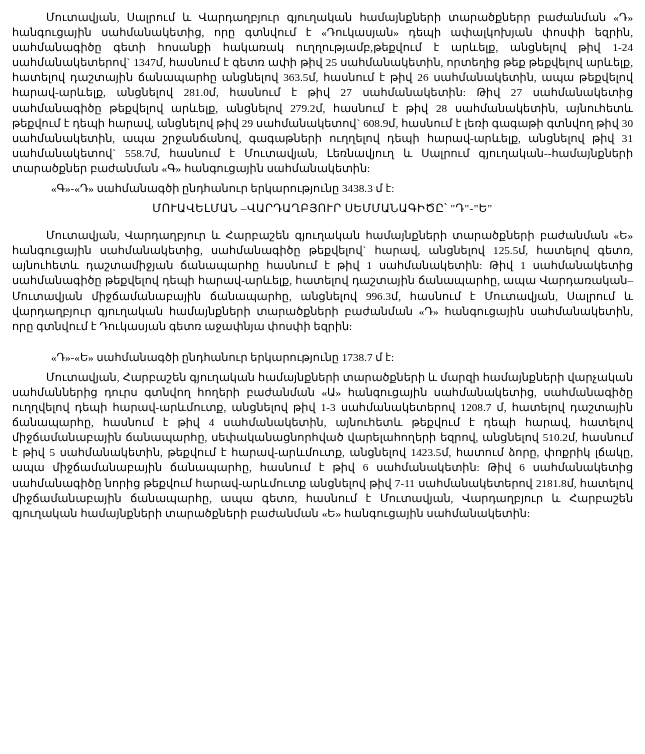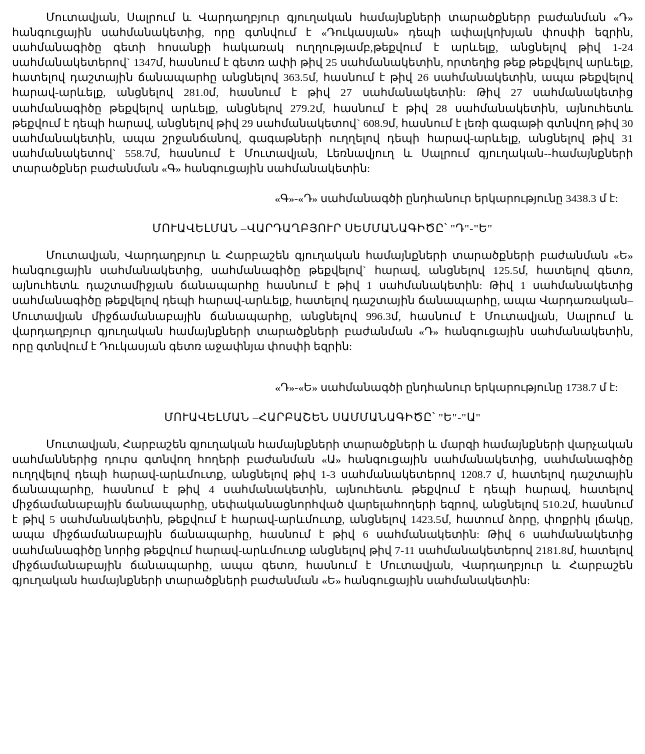--- a/index.html
+++ b/index.html
@@ -24,25 +24,25 @@
   p.body {
     margin: 0 0 0 0;
     font-size: 11.2px;
     line-height: 15.1px;
     text-align: justify;
     text-justify: inter-word;
     text-indent: 34px;
     word-spacing: 0.2px;
   }
   p.quote {
-    margin: 15px;
+    margin: 5px;
     font-size: 11.2px;
     line-height: 15.1px;
     text-indent: 34px;
-    text-align: right;
+    text-align: left;
   }
   h2.section {
     margin: 4px 0 12px 0;
     font-size: 11.4px;
     font-weight: normal;
     text-align: center;
     letter-spacing: 0.4px;
     line-height: 15px;
   }
   .gap-s { height: 11px; }
@@ -57,20 +57,19 @@
   <p class="quote">«Գ»-«Դ» սահմանագծի ընդհանուր երկարությունը 3438.3 մ է:</p>
 
   <h2 class="section">ՄՈՒԱՎԵԼՄԱՆ –ՎԱՐԴԱՂԲՅՈՒՐ ՍԵՄՄԱՆԱԳԻԾԸ՝ "Դ"-"Ե"</h2>
 
   <p class="body">Մուտավյան, Վարդաղբյուր և Հարբաշեն գյուղական համայնքների տարածքների բաժանման «Ե» հանգուցային սահմանակետից, սահմանագիծը թեքվելով` հարավ, անցնելով 125.5մ, հատելով գետռ, այնուհետև դաշտամիջյան ճանապարհը հասնում է թիվ 1 սահմանակետին: Թիվ 1 սահմանակետից սահմանագիծը թեքվելով դեպի հարավ-արևելք, հատելով դաշտային ճանապարհը, ապա Վարդառական–Մուտավյան միջճամանաբային ճանապարհը, անցնելով 996.3մ, հասնում է Մուտավյան, Սալրում և վարդաղբյուր գյուղական համայնքների տարածքների բաժանման «Դ» հանգուցային սահմանակետին, որը գտնվում է Դուկասյան գետռ աջափնյա փոսփի եզրին:</p>
 
   <div class="gap-s"></div>
 
   <p class="quote">«Դ»-«Ե» սահմանագծի ընդհանուր երկարությունը 1738.7 մ է:</p>
 
-  <h2 class="section">ՄՈՒԱՎԵԼՄԱՆ –ՀԱՐԲԱՇԵՆ ՍԱՄՄԱՆԱԳԻԾԸ՝ "Ե"-"Ա"</h2>
 
   <p class="body">Մուտավյան, Հարբաշեն գյուղական համայնքների տարածքների  և մարզի համայնքների վարչական սահմաններից դուրս գտնվող հողերի բաժանման «Ա» հանգուցային սահմանակետից, սահմանագիծը ուղղվելով դեպի հարավ-արևմուտք, անցնելով թիվ 1-3 սահմանակետերով 1208.7 մ, հատելով դաշտային ճանապարհը, հասնում է թիվ 4 սահմանակետին, այնուհետև թեքվում է դեպի հարավ, հատելով միջճամանաբային ճանապարհը, սեփականացնորհված վարելահողերի եզրով, անցնելով 510.2մ, հասնում է թիվ 5 սահմանակետին, թեքվում է հարավ-արևմուտք, անցնելով 1423.5մ, հատում ձորը, փոքրիկ լճակը, ապա միջճամանաբային ճանապարհը, հասնում է թիվ 6 սահմանակետին: Թիվ 6 սահմանակետից սահմանագիծը նորից թեքվում հարավ-արևմուտք անցնելով թիվ 7-11 սահմանակետերով 2181.8մ, հատելով միջճամանաբային ճանապարհը, ապա գետռ, հասնում է Մուտավյան, Վարդաղբյուր և Հարբաշեն գյուղական համայնքների տարածքների բաժանման «Ե» հանգուցային սահմանակետին:</p>
 
   <div class="gap-s"></div>
 
 
 </div>
 
 </body></html>

